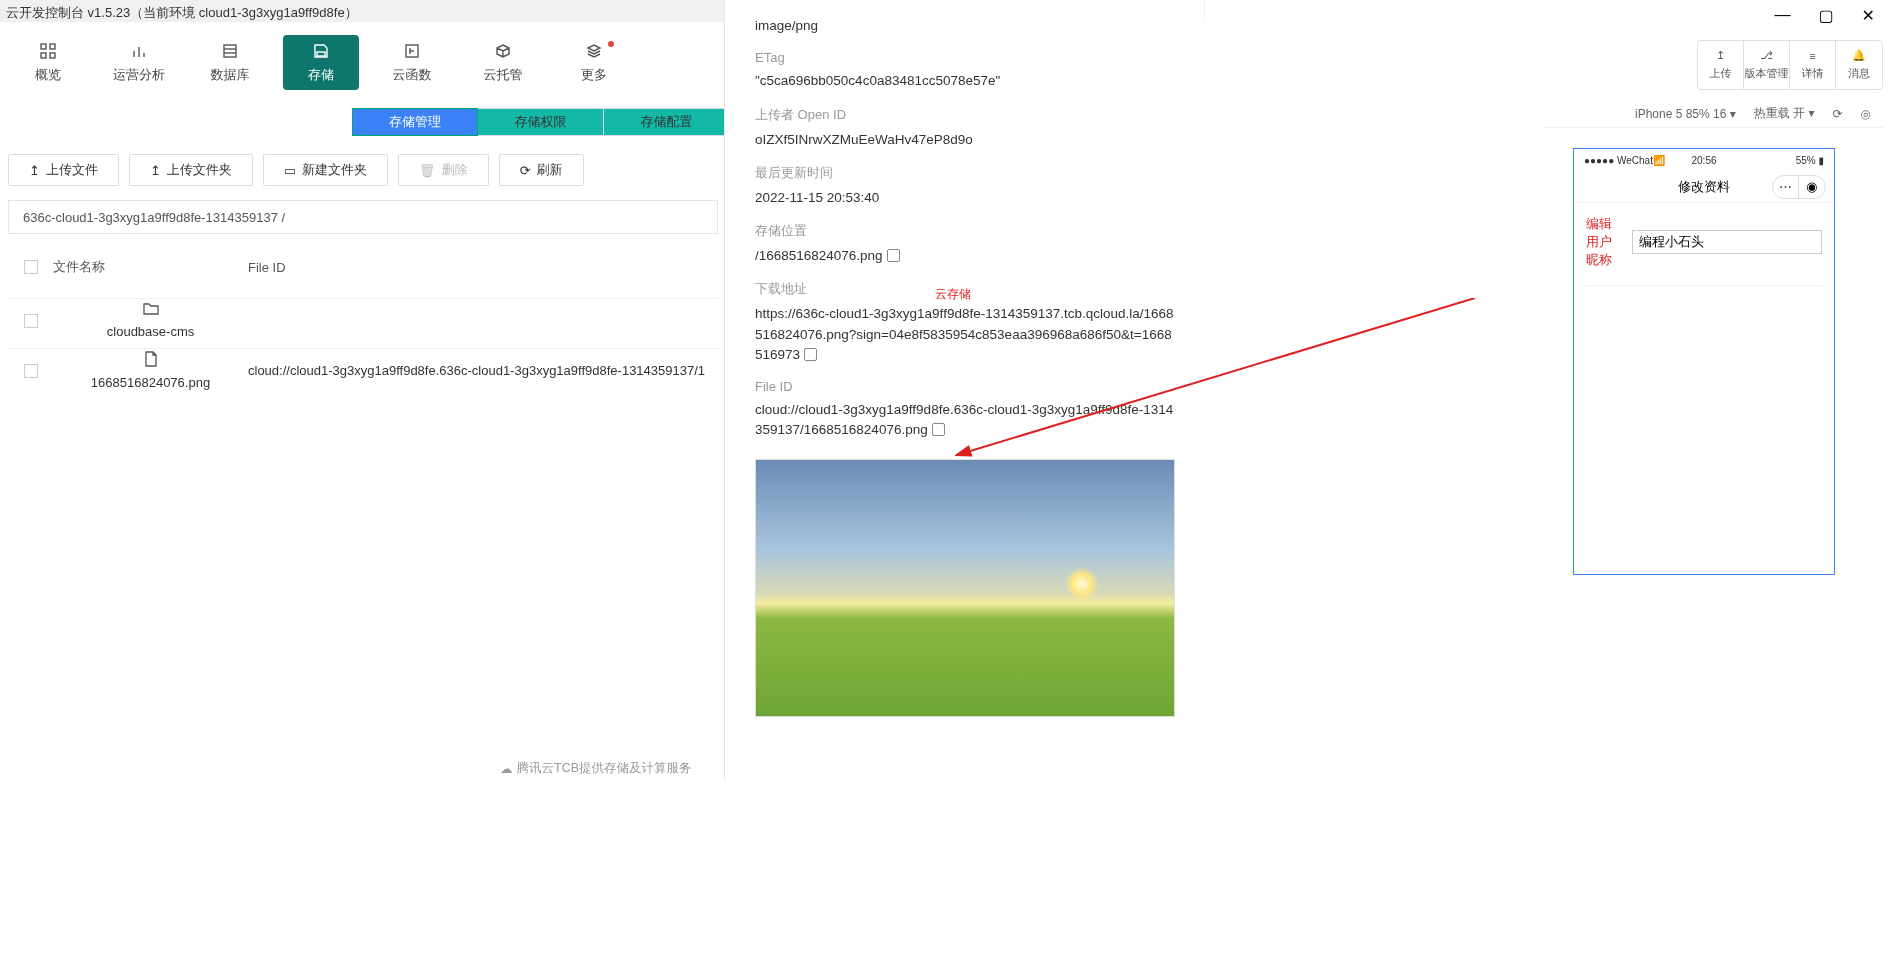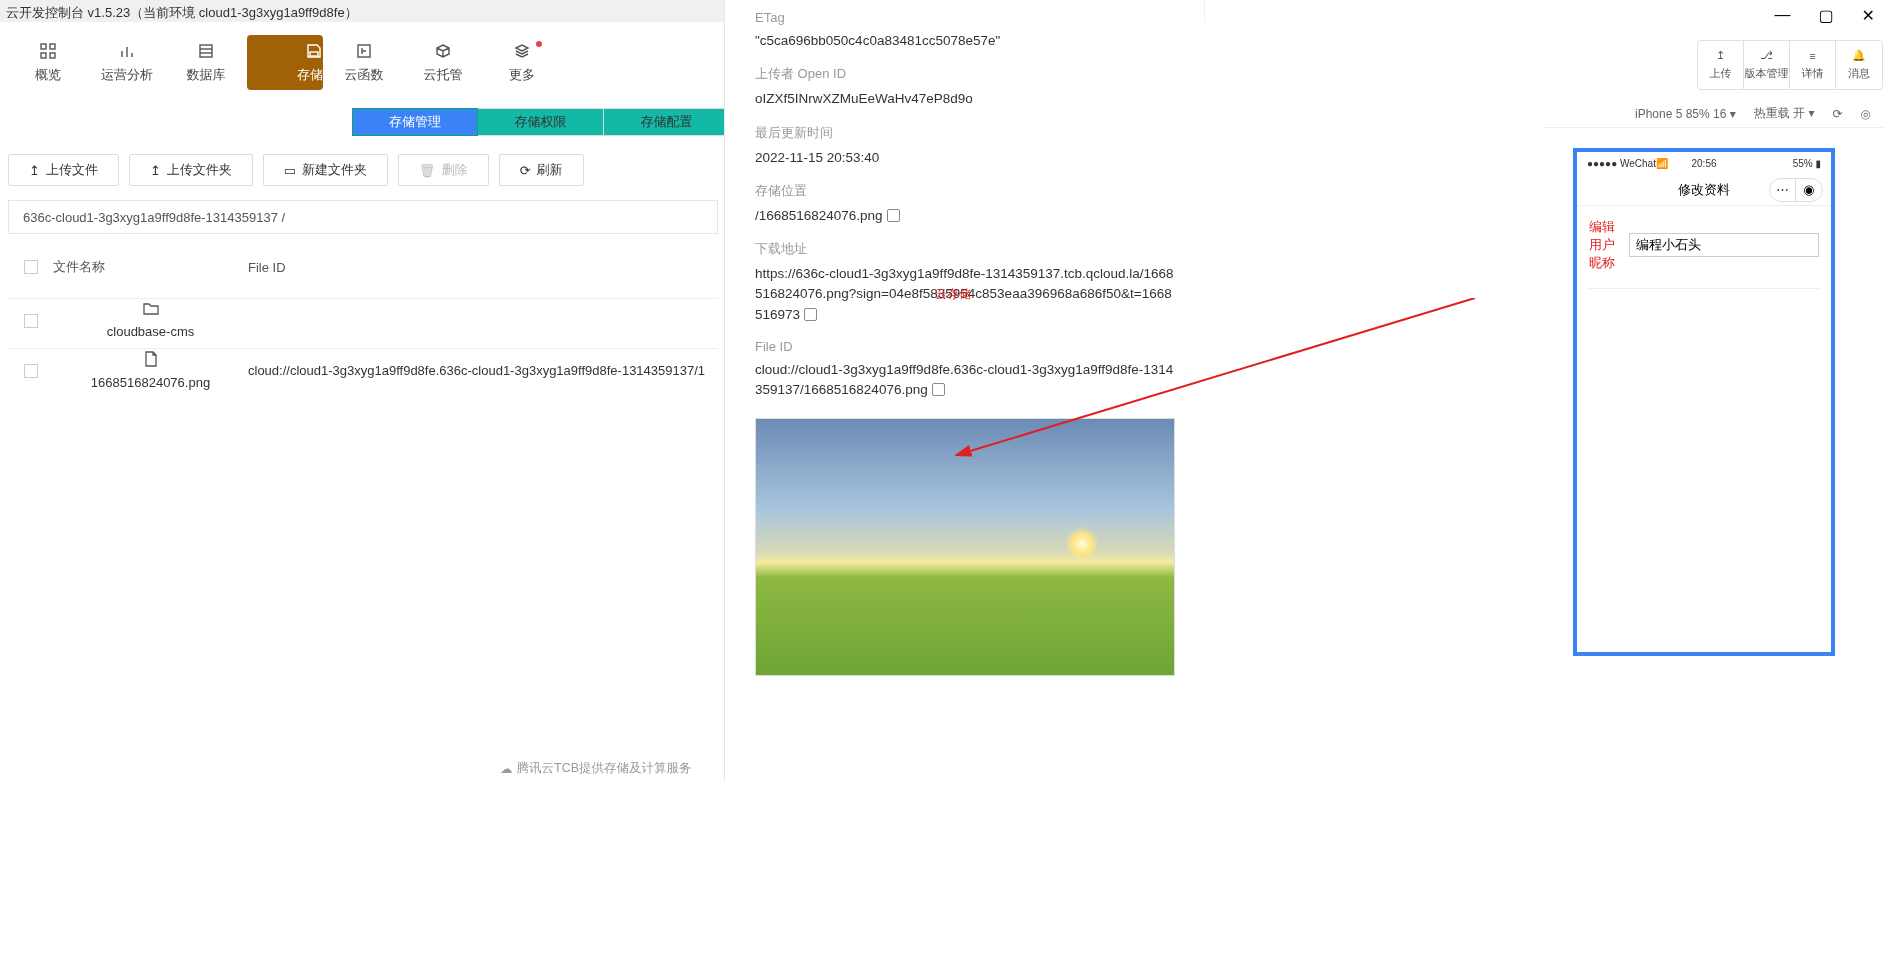--- a/index.html
+++ b/index.html
@@ -7,23 +7,23 @@
 
 
 .outer-titlebar { position: absolute; top: 0; right: 0; width: 340px; height: 30px; display: flex; justify-content: flex-end; align-items: center; gap: 28px; padding-right: 20px; }
 
 
 .inner-titlebar { position: absolute; top: 0; left: 0; width: 1205px; height: 22px; background: #f0f0f0; display: flex; align-items: flex-end; padding-left: 6px; font-size: 13px; color: #333; }
 .inner-titlebar .controls { position: absolute; right: 8px; display: flex; gap: 30px; }
 .inner-titlebar .controls span { font-size: 13px; }
 
 
-.topnav { position: absolute; top: 35px; left: 10px; display: flex; gap: 3px; }
+.topnav { position: absolute; top: 35px; left: 10px; display: flex; gap: 15px; }
 .nav-item { width: 76px; height: 55px; display: flex; flex-direction: column; align-items: center; justify-content: center; gap: 6px; font-size: 13px; color: #444; border-radius: 4px; position: relative; }
-.nav-item.active { background: #a16207; color: #fff; align-items: flex-end; }
+.nav-item.active { background: #0f766e; color: #fff; }
 .nav-item .ico { width: 18px; height: 18px; display: flex; align-items: center; justify-content: center; }
 .red-dot { position: absolute; top: 6px; right: 18px; width: 6px; height: 6px; background: #e54545; border-radius: 50%; }
 
 
 .tabs { position: absolute; top: 108px; left: 352px; display: flex; }
 .tab { width: 126px; height: 28px; display: flex; align-items: center; justify-content: center; font-size: 13px; border: 1px solid #dcdcdc; background: #14b8a6; color: #333; }
 .tab.active { background: #3b82f6; color: #fff; border-color: #00a870; }
 .tab + .tab { border-left: none; }
 
 
@@ -61,21 +61,21 @@
 
 
 .rtoolbar { position: absolute; top: 40px; right: 12px; display: flex; gap: 0; border: 1px solid #e0e0e0; border-radius: 4px; }
 .rbtn { width: 46px; height: 48px; display: flex; flex-direction: column; align-items: center; justify-content: center; gap: 4px; font-size: 11px; color: #555; border-right: 1px solid #e0e0e0; }
 .rbtn:last-child { border-right: none; }
 
 
 .devbar { position: absolute; top: 100px; right: 12px; width: 340px; height: 28px; display: flex; align-items: center; justify-content: flex-end; gap: 18px; font-size: 12px; color: #666; padding-right: 12px; border-bottom: 1px solid #eee; }
 
 
-.phone { position: absolute; top: 148px; right: 60px; width: 262px; height: 508px; border: 4px solid #3b82f6; background: #fff; }
+.phone { position: absolute; top: 148px; right: 60px; width: 262px; height: 427px; border: 1px solid #3b82f6; background: #fff; }
 .ph-status { height: 22px; display: flex; align-items: center; justify-content: space-between; padding: 0 10px; font-size: 10px; color: #333; }
 .ph-status .mid { position: absolute; left: 50%; transform: translateX(-50%); }
 .ph-head { height: 32px; display: flex; align-items: center; justify-content: center; font-size: 13px; position: relative; border-bottom: 1px solid #f0f0f0; }
 .ph-capsule { position: absolute; right: 8px; display: flex; border: 1px solid #ddd; border-radius: 14px; }
 .ph-capsule span { width: 26px; height: 22px; display: flex; align-items: center; justify-content: center; font-size: 13px; }
 .ph-capsule span:first-child { border-right: 1px solid #ddd; }
 .ph-body { padding: 12px; }
 .ph-row1 { display: flex; align-items: center; gap: 8px; font-size: 13px; margin-bottom: 16px; }
 .ph-row1 .red { color: #e02020; }
 .ph-row1 input { flex: 1; border: 1px solid #ccc; height: 24px; padding: 0 6px; font-size: 13px; }
@@ -238,20 +238,21 @@
         <svg width="14" height="16" viewBox="0 0 14 16" fill="none" stroke="#555" stroke-width="1.3">
           <path d="M2 1h7l3 3v11H2z M9 1v3h3"></path>
         </svg>
       </span>
     <span>1668516824076.png</span>
   </div>
   <div class="c2">cloud://cloud1-3g3xyg1a9ff9d8fe.636c-cloud1-3g3xyg1a9ff9d8fe-1314359137/1</div>
 </div>
 
 <div class="detail">
+  <div class="val">image/png</div>
 
   <div class="lbl">ETag</div>
   <div class="val">"c5ca696bb050c4c0a83481cc5078e57e"</div>
 
   <div class="lbl">上传者 Open ID</div>
   <div class="val">oIZXf5INrwXZMuEeWaHv47eP8d9o</div>
 
   <div class="lbl">最后更新时间</div>
   <div class="val">2022-11-15 20:53:40</div>
 

